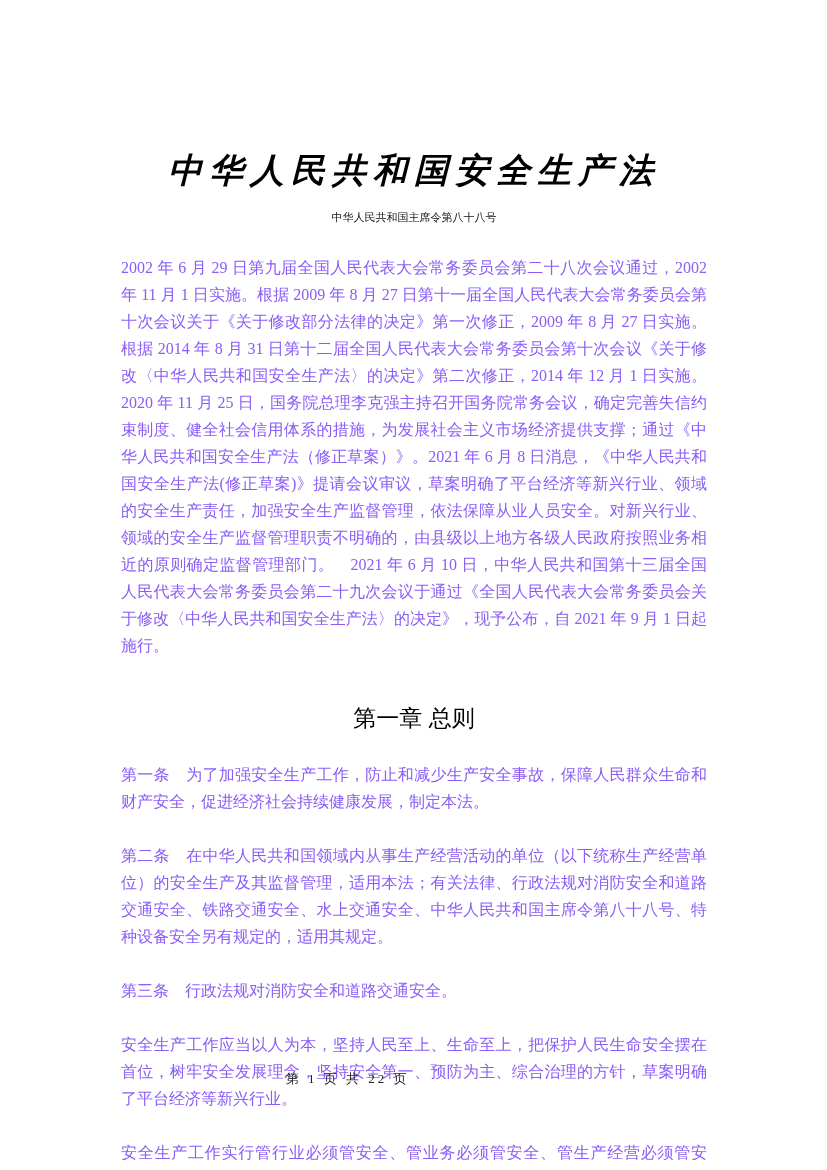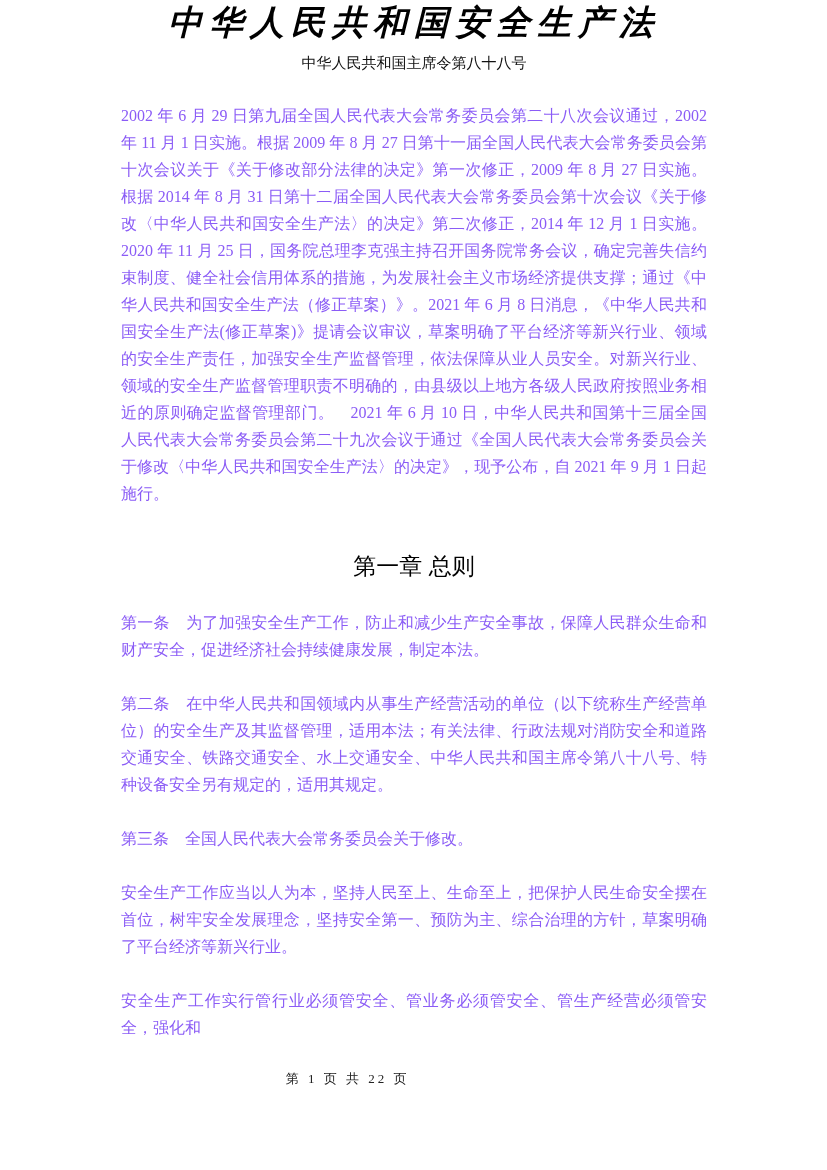--- a/index.html
+++ b/index.html
@@ -14,33 +14,34 @@
     overflow: hidden;
     font-family: "Liberation Serif", "DejaVu Serif", serif;
   }
   .content {
     position: absolute;
     left: 121px;
     top: 0;
     width: 586px;
   }
   .doc-title {
+    margin-top: 148px;
     text-align: center;
     font-family: "DejaVu Serif", serif;
     font-style: italic;
     font-weight: bold;
     font-size: 34px;
     letter-spacing: 7px;
     color: #000000;
     white-space: nowrap;
   }
   .doc-subtitle {
-    margin-top: 8px;
+    margin-top: 16px;
     text-align: center;
-    font-size: 15px;
+    font-size: 11px;
     color: #111111;
   }
   .para {
     margin-top: 27px;
     font-size: 16px;
     line-height: 27px;
     text-align: justify;
     white-space: pre-wrap;
     color: #8b5cf6;
   }
@@ -77,21 +78,21 @@
     <div class="doc-subtitle">中华人民共和国主席令第八十八号</div>
 
     <div class="para preamble">2002 年 6 月 29 日第九届全国人民代表大会常务委员会第二十八次会议通过，2002 年 11 月 1 日实施。根据 2009 年 8 月 27 日第十一届全国人民代表大会常务委员会第十次会议关于《关于修改部分法律的决定》第一次修正，2009 年 8 月 27 日实施。根据 2014 年 8 月 31 日第十二届全国人民代表大会常务委员会第十次会议《关于修改〈中华人民共和国安全生产法〉的决定》第二次修正，2014 年 12 月 1 日实施。 2020 年 11 月 25 日，国务院总理李克强主持召开国务院常务会议，确定完善失信约束制度、健全社会信用体系的措施，为发展社会主义市场经济提供支撑；通过《中华人民共和国安全生产法（修正草案）》。2021 年 6 月 8 日消息，《中华人民共和国安全生产法(修正草案)》提请会议审议，草案明确了平台经济等新兴行业、领域的安全生产责任，加强安全生产监督管理，依法保障从业人员安全。对新兴行业、领域的安全生产监督管理职责不明确的，由县级以上地方各级人民政府按照业务相近的原则确定监督管理部门。　2021 年 6 月 10 日，中华人民共和国第十三届全国人民代表大会常务委员会第二十九次会议于通过《全国人民代表大会常务委员会关于修改〈中华人民共和国安全生产法〉的决定》，现予公布，自 2021 年 9 月 1 日起施行。</div>
 
     <div class="chapter-heading">第一章 总则</div>
 
     <div class="para">第一条　为了加强安全生产工作，防止和减少生产安全事故，保障人民群众生命和财产安全，促进经济社会持续健康发展，制定本法。</div>
 
     <div class="para">第二条　在中华人民共和国领域内从事生产经营活动的单位（以下统称生产经营单位）的安全生产及其监督管理，适用本法；有关法律、行政法规对消防安全和道路交通安全、铁路交通安全、水上交通安全、中华人民共和国主席令第八十八号、特种设备安全另有规定的，适用其规定。</div>
 
-    <div class="para">第三条　全国人民代表大会常务委员会关于修改。</div>
+    <div class="para">第三条　行政法规对消防安全和道路交通安全。</div>
 
     <div class="para">安全生产工作应当以人为本，坚持人民至上、生命至上，把保护人民生命安全摆在首位，树牢安全发展理念，坚持安全第一、预防为主、综合治理的方针，草案明确了平台经济等新兴行业。</div>
 
     <div class="para">安全生产工作实行管行业必须管安全、管业务必须管安全、管生产经营必须管安全，强化和</div>
 
   </div>
 
   <div class="page-footer">第 1 页 共 22 页</div>
 </div>
 

